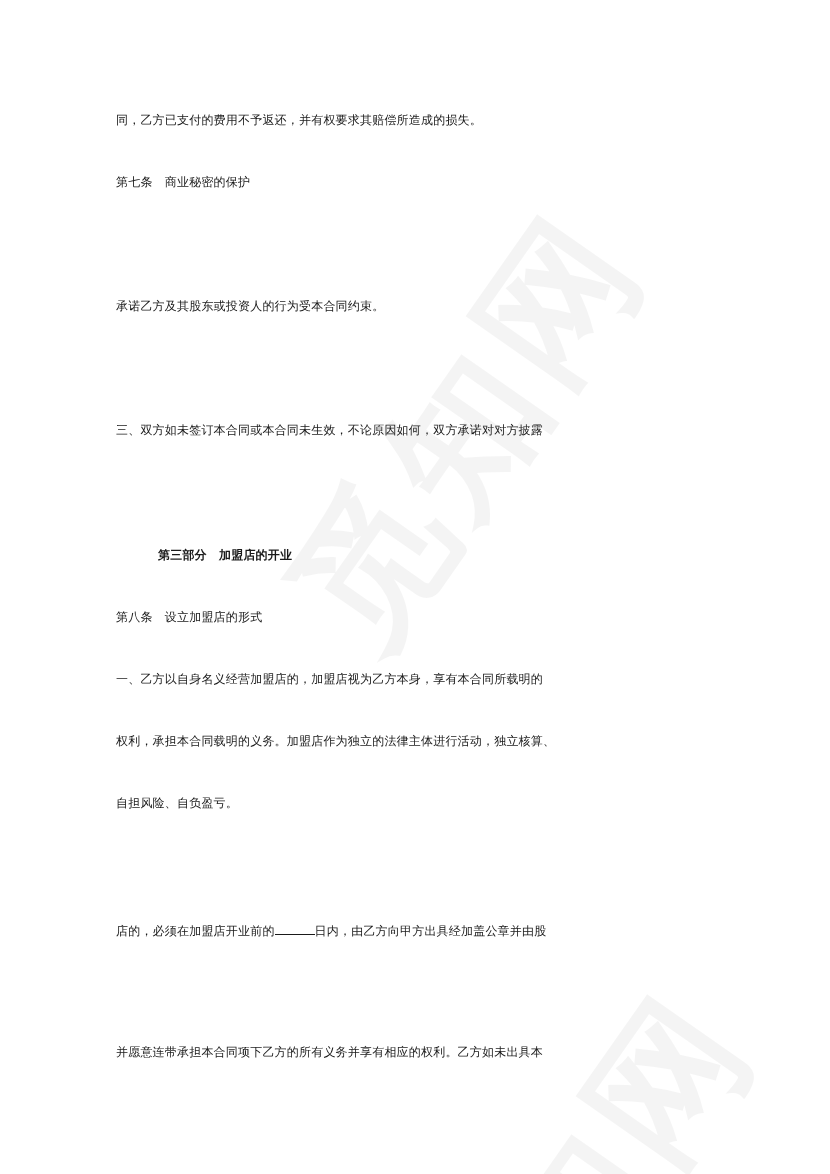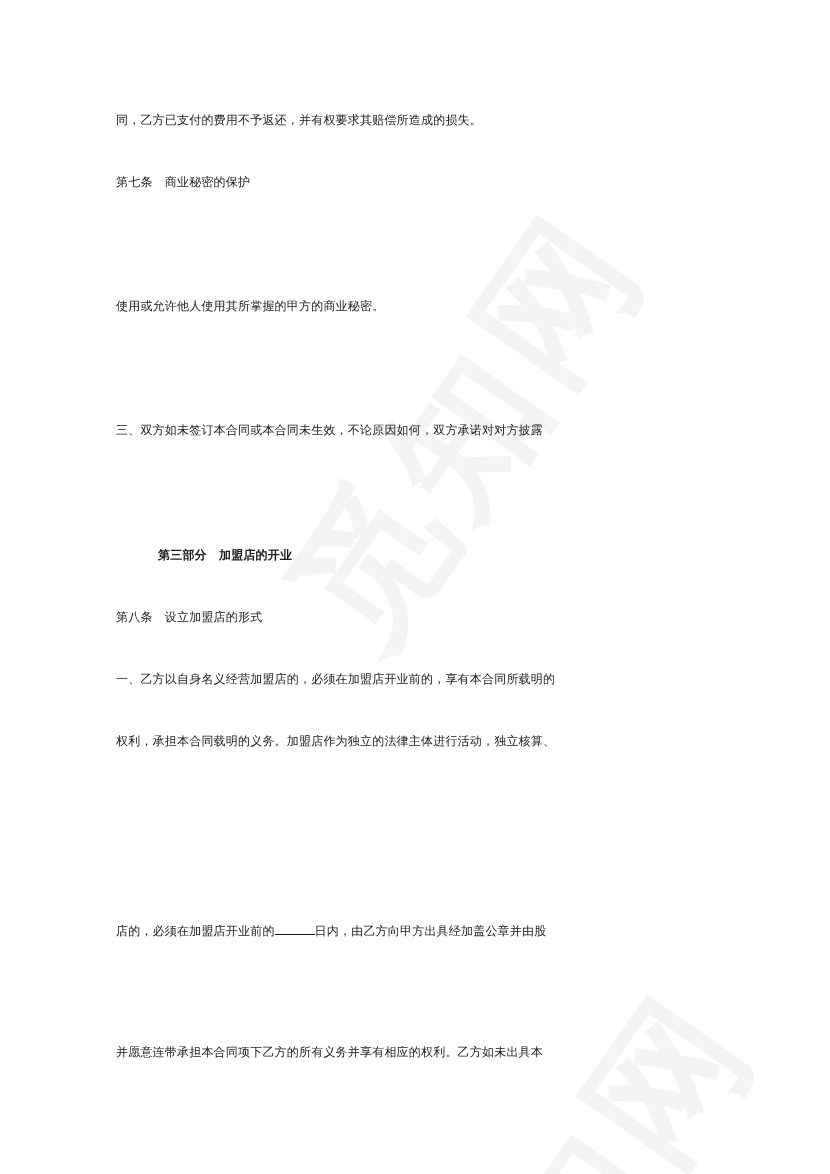--- a/index.html
+++ b/index.html
@@ -54,23 +54,24 @@
   </style>
 </head>
 <body>
 
 <div class="page">
   <div class="watermark wm1">觅知网</div>
   <div class="watermark wm2">觅知网</div>
 
   <div class="line" style="top:110px">同，乙方已支付的费用不予返还，并有权要求其赔偿所造成的损失。</div>
   <div class="line" style="top:172px">第七条　商业秘密的保护</div>
-  <div class="line" style="top:296px">使用或允许他人使用其所掌握的甲方的商业秘密。</div>
+  <div class="line" style="top:296px">承诺乙方及其股东或投资人的行为受本合同约束。</div>
   <div class="line" style="top:420px">三、双方如未签订本合同或本合同未生效，不论原因如何，双方承诺对对方披露</div>
   <div class="line bold" style="top:545px">第三部分　加盟店的开业</div>
   <div class="line" style="top:607px">第八条　设立加盟店的形式</div>
-  <div class="line" style="top:669px">一、乙方以自身名义经营加盟店的，必须在加盟店开业前的，享有本合同所载明的</div>
+  <div class="line" style="top:669px">一、乙方以自身名义经营加盟店的，加盟店视为乙方本身，享有本合同所载明的</div>
   <div class="line" style="top:731px">权利，承担本合同载明的义务。加盟店作为独立的法律主体进行活动，独立核算、</div>
+  <div class="line" style="top:793px">自担风险、自负盈亏。</div>
   <div class="line" style="top:918px">
     <span>店的，必须在加盟店开业前的</span><span class="blank"></span><span>日内，由乙方向甲方出具经加盖公章并由股</span>
   </div>
   <div class="line" style="top:1042px">并愿意连带承担本合同项下乙方的所有义务并享有相应的权利。乙方如未出具本</div>
 </div>
 
 </body></html>

